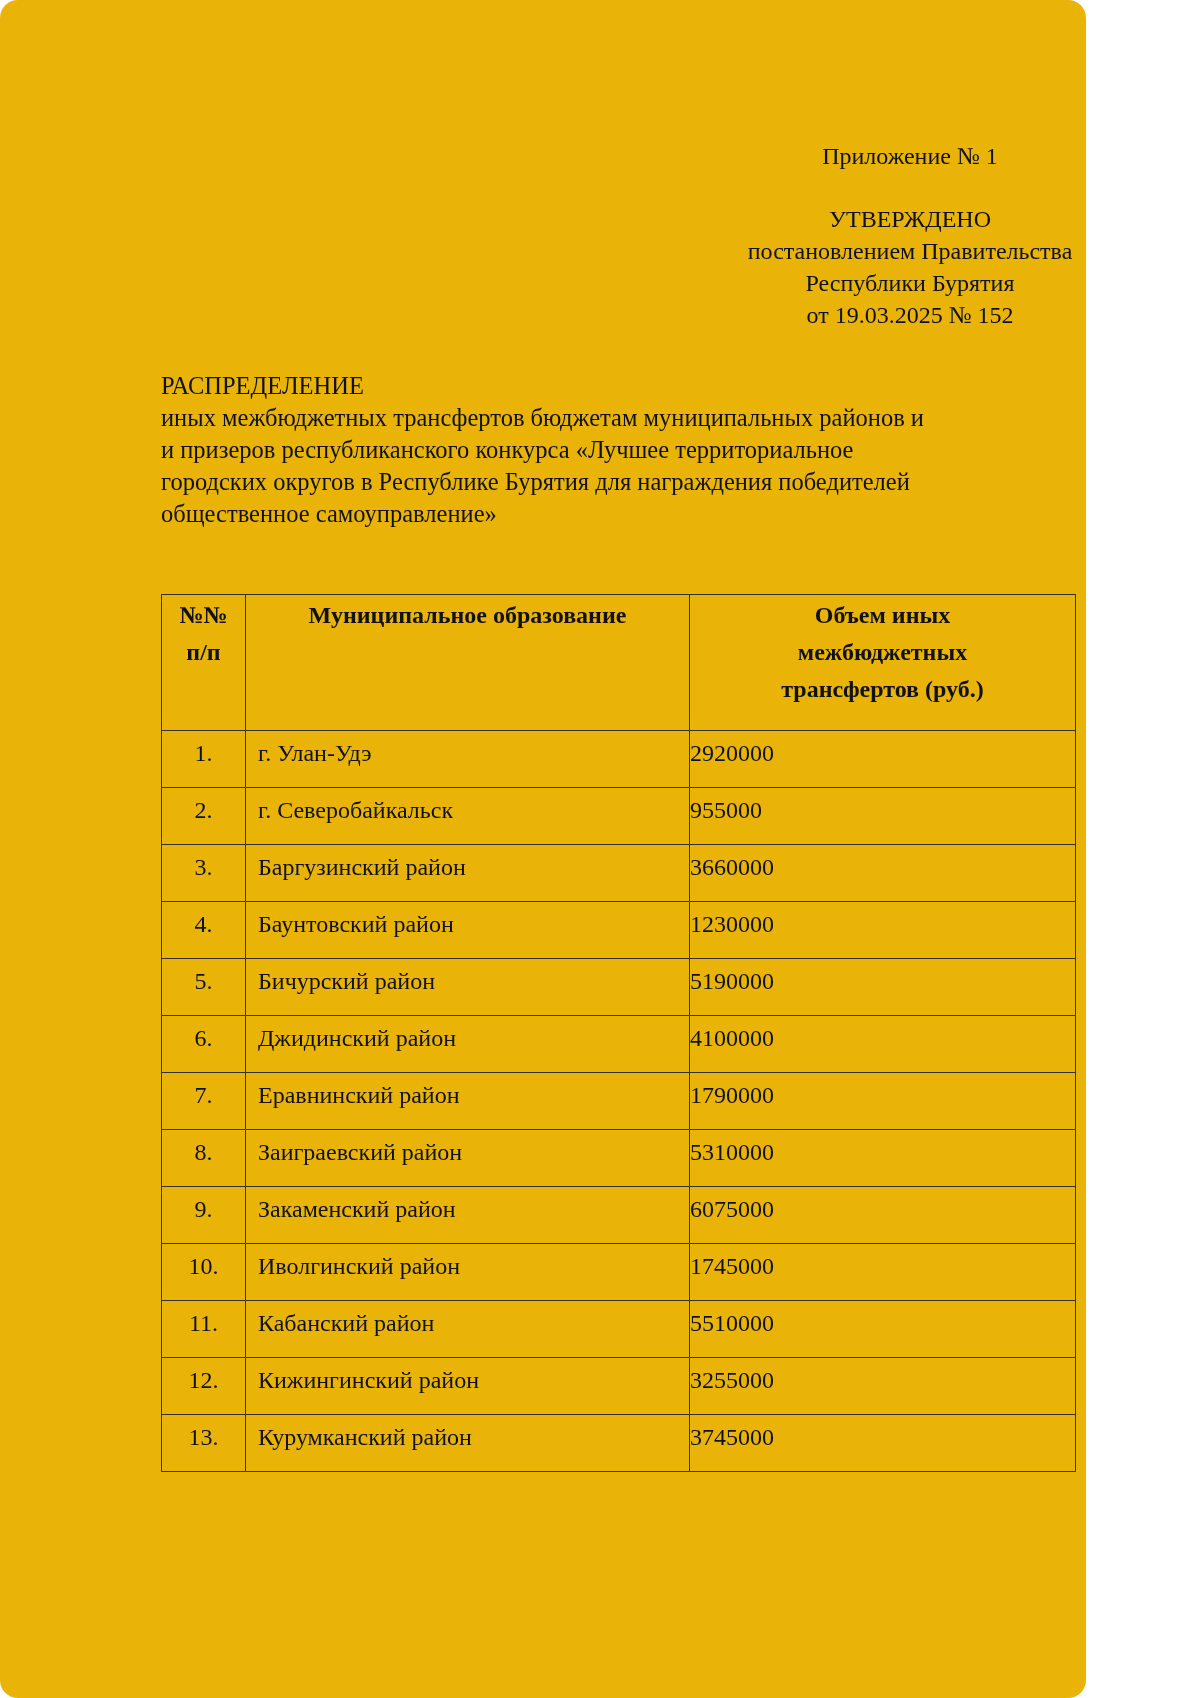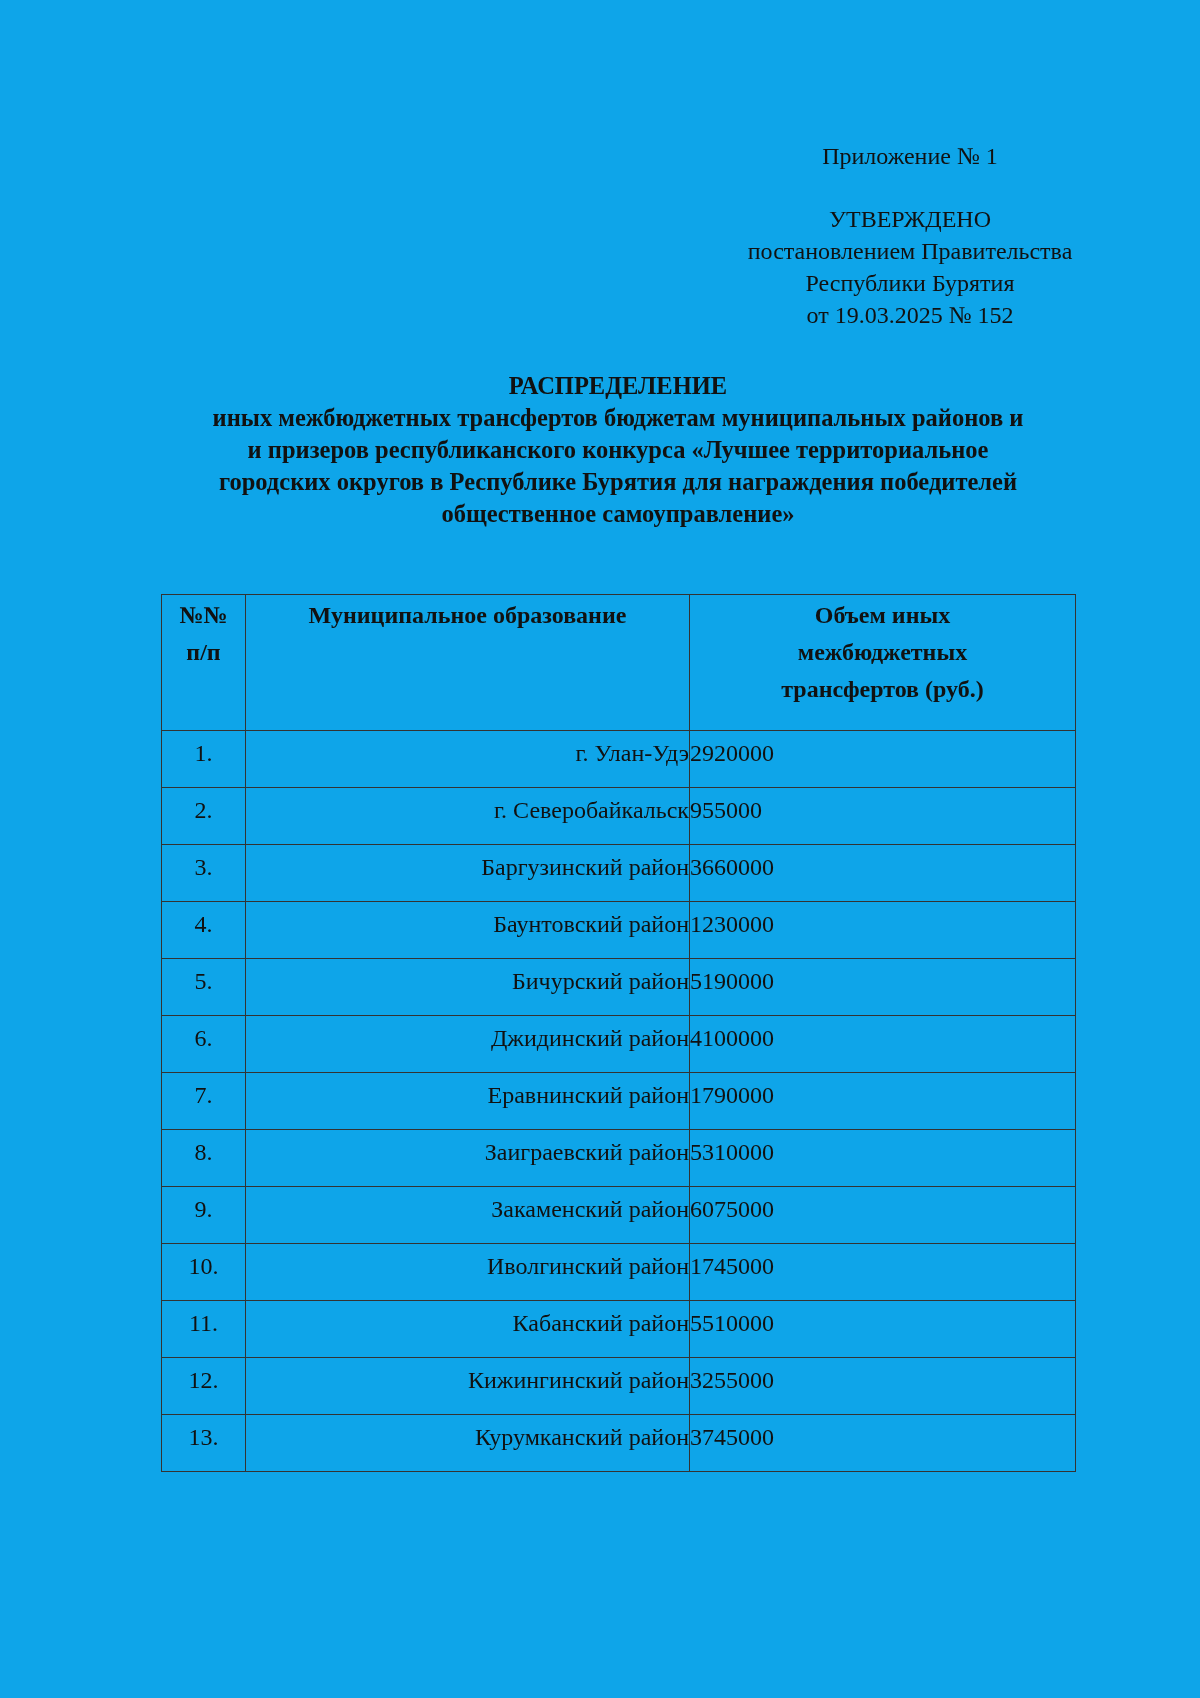--- a/index.html
+++ b/index.html
@@ -1,47 +1,47 @@
 <!DOCTYPE html>
 <html><head>
 <meta charset="utf-8">
 <style>
   html, body { margin: 0; padding: 0; background: #ffffff; }
   body {
     width: 1200px; height: 1698px; position: relative; overflow: hidden;
     font-family: "Liberation Serif", "DejaVu Serif", serif;
     color: #111111;
   }
-  .page { position: absolute; left: 0; top: 0; width: 1200px; height: 1698px; background: #0ea5e9; }
+  .page { position: absolute; left: 0; top: 0; width: 1086px; height: 1698px; background: #eab308; border-radius: 18px; }
 
   .approval { position: absolute; left: 720px; width: 380px; text-align: center; font-size: 24px; line-height: 32px; }
   .approval .line { display: block; white-space: nowrap; }
   .appendix { top: 140px; }
   .approved-block { top: 203px; }
 
   .title-block {
     position: absolute; left: 161px; width: 914px; top: 370px;
-    text-align: center; font-weight: bold; font-size: 24.5px; line-height: 32px;
+    text-align: left; font-weight: normal; font-size: 24.5px; line-height: 32px;
   }
   .title-block .line { display: block; white-space: nowrap; }
 
   table.dist {
     position: absolute; left: 161px; top: 594px; width: 914px;
     border-collapse: collapse; table-layout: fixed; font-size: 24px;
   }
   table.dist col.c1 { width: 84px; }
   table.dist col.c2 { width: 444px; }
   table.dist col.c3 { width: 386px; }
   table.dist th, table.dist td {
     border: 1.5px solid #333333; padding: 0; vertical-align: top;
   }
   table.dist th { height: 133px; font-weight: bold; text-align: center; line-height: 37px; padding-top: 2px; }
   table.dist td { height: 57px; line-height: 24px; padding-top: 10px; box-sizing: border-box; }
   table.dist td.num { text-align: center; }
-  table.dist td.name { text-align: right; padding-left: 12px; }
+  table.dist td.name { text-align: left; padding-left: 12px; }
   table.dist td.amount { text-align: left; }
   .hline { display: block; }
 </style>
 </head>
 <body>
 
 <div class="page">
 
   <div class="approval appendix">
     <span class="line">Приложение № 1</span>

